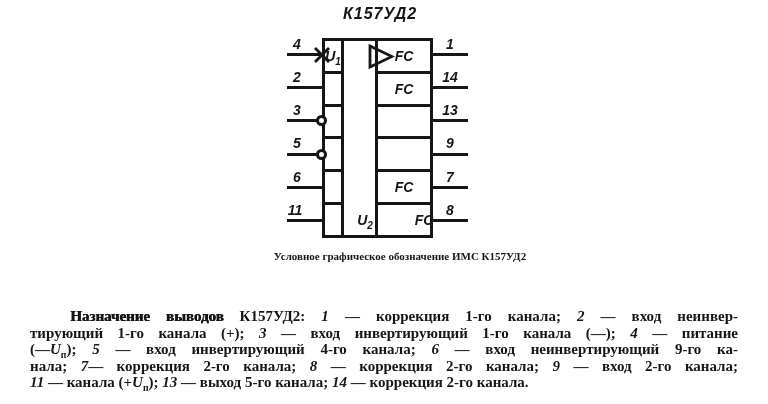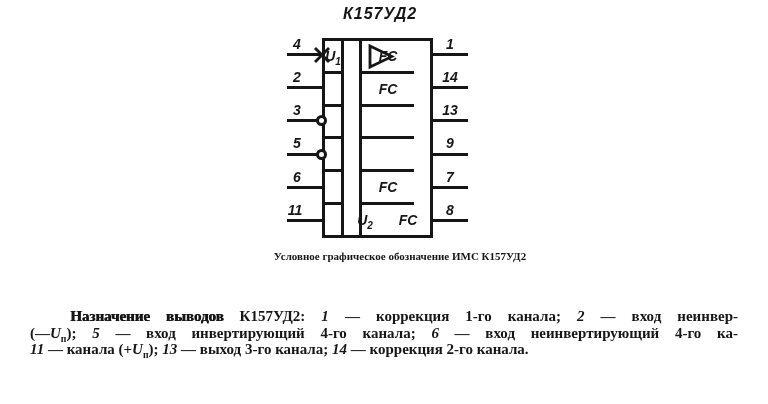--- a/index.html
+++ b/index.html
@@ -13,21 +13,21 @@
     position:absolute; left:280px; top:5px; width:200px;
     text-align:center; font-family:"Liberation Sans", sans-serif;
     font-weight:bold; font-style:italic; font-size:16px; letter-spacing:1px;
   }
   .ic-box{
     position:absolute; left:322px; top:38px; width:111px; height:200px;
     border:3px solid var(--ink,#161616); box-sizing:border-box;
   }
   .col{position:absolute; top:0; bottom:0; display:flex; flex-direction:column;}
   .col.left{left:0; width:19px; border-right:3px solid var(--ink,#161616); box-sizing:border-box;}
-  .col.right{right:16px; width:55px; border-left:3px solid var(--ink,#161616); box-sizing:border-box;}
+  .col.right{right:0; width:55px; border-left:3px solid var(--ink,#161616); box-sizing:border-box;}
   .cell{flex:1; border-bottom:3px solid var(--ink,#161616); display:flex; align-items:center; justify-content:center;}
   .cell:last-child{border-bottom:none;padding-left:40px;}
   .cell-label{
     font-family:"Liberation Sans", sans-serif; font-weight:bold; font-style:italic;
     font-size:14px; line-height:1; white-space:nowrap;
   }
   .cell-label sub{font-size:10px; line-height:0;}
   .amp-svg{position:absolute; left:42px; top:3px;}
   .pin-line{position:absolute; width:35px; height:3px; background:var(--ink,#161616);}
   .pin-num{
@@ -129,17 +129,19 @@
     <line x1="2" y1="2" x2="16" y2="16" stroke="#161616" stroke-width="2.8"></line>
     <line x1="2" y1="16" x2="16" y2="2" stroke="#161616" stroke-width="2.8"></line>
   </svg>
   <div class="inv-dot" style="left:316px; top:115px;"></div>
   <div class="inv-dot" style="left:316px; top:149px;"></div>
 
   <div class="caption">Условное графическое обозначение ИМС К157УД2</div>
 
   <div class="para">
       <div class="para-line first"><span class="xb">Назначение выводов</span><span> К157УД2: </span><span class="it">1</span><span> — коррекция 1-го канала; </span><span class="it">2</span><span> — вход неинвер-</span></div>
-      <div class="para-line"><span>(—</span><span class="it">U</span><sub>п</sub><span>); </span><span class="it">5</span><span> — вход инвертирующий 4-го канала; </span><span class="it">6</span><span> — вход неинвертирующий 4-го ка-</span></div>
-      <div class="para-line last"><span class="it">11</span><span> — канала (+</span><span class="it">U</span><sub>п</sub><span>); </span><span class="it">13</span><span> — выход 3-го канала; </span><span class="it">14</span><span> — коррекция 2-го канала.</span></div>
+      <div class="para-line"><span>тирующий 1-го канала (+); </span><span class="it">3</span><span> — вход инвертирующий 1-го канала (—); </span><span class="it">4</span><span> — питание</span></div>
+      <div class="para-line"><span>(—</span><span class="it">U</span><sub>п</sub><span>); </span><span class="it">5</span><span> — вход инвертирующий 4-го канала; </span><span class="it">6</span><span> — вход неинвертирующий 9-го ка-</span></div>
+      <div class="para-line"><span>нала; </span><span class="it">7</span><span>— коррекция 2-го канала; </span><span class="it">8</span><span> — коррекция 2-го канала; </span><span class="it">9</span><span> — вход 2-го канала;</span></div>
+      <div class="para-line last"><span class="it">11</span><span> — канала (+</span><span class="it">U</span><sub>п</sub><span>); </span><span class="it">13</span><span> — выход 5-го канала; </span><span class="it">14</span><span> — коррекция 2-го канала.</span></div>
     </div>
 
 </div>
 
 </body></html>

